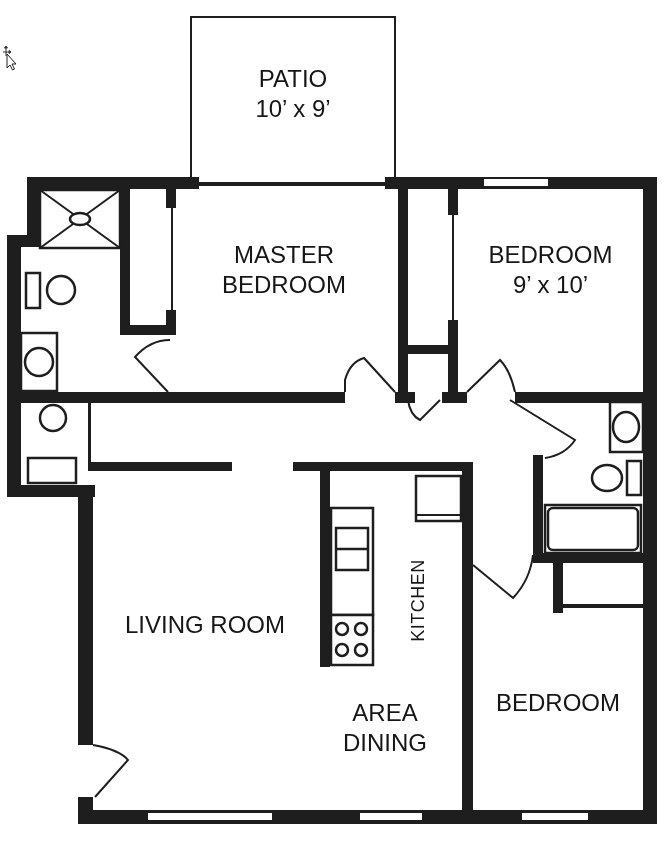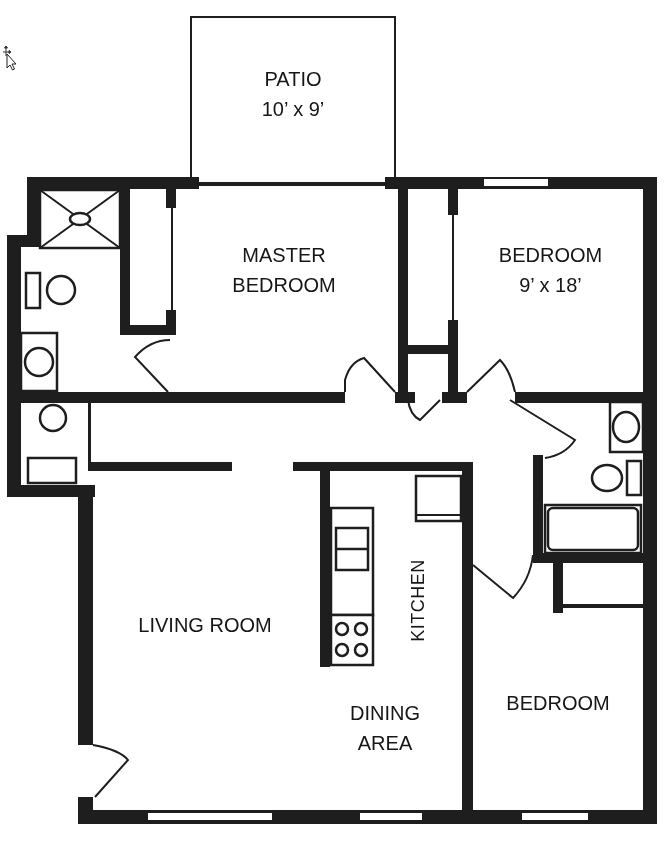--- a/index.html
+++ b/index.html
@@ -2,21 +2,21 @@
 <html><head>
 <meta charset="utf-8">
 <style>
   html, body { margin: 0; padding: 0; background: #ffffff; }
   body { width: 670px; height: 844px; position: relative; overflow: hidden; font-family: "Liberation Sans", sans-serif; }
   #plan { position: absolute; left: 0; top: 0; width: 670px; height: 844px; }
   .wall { fill: #1e1e1e; }
   .thin { fill: none; stroke: #1e1e1e; stroke-width: 2; }
   .fix { fill: #fff; stroke: #1e1e1e; stroke-width: 2.5; }
   .win { fill: #fff; }
-  .lbl { position: absolute; text-align: center; color: #161616; font-size: 20px; line-height: 30px; font-family: "Liberation Sans", sans-serif; }
+  .lbl { position: absolute; text-align: center; color: #161616; font-size: 24px; line-height: 30px; font-family: "Liberation Sans", sans-serif; }
   .lbl span { display: block; }
   #kitchen-label { position: absolute; left: 368px; top: 590px; transform: rotate(-90deg); transform-origin: center; font-size: 18px; width: 100px; text-align: center; color: #161616; letter-spacing: 0.5px; }
   #cursor { position: absolute; left: 2px; top: 46px; width: 16px; height: 26px; }
 </style>
 </head>
 <body>
 
 <svg id="plan" viewBox="0 0 670 844" xmlns="http://www.w3.org/2000/svg">
 
   <g>
@@ -133,32 +133,32 @@
   <span>10’ x 9’</span>
 </div>
 
 <div class="lbl" style="left:184px; top:240px; width:200px;">
   <span>MASTER</span>
   <span>BEDROOM</span>
 </div>
 
 <div class="lbl" style="left:458px; top:240px; width:185px;">
   <span>BEDROOM</span>
-  <span>9’ x 18’</span>
+  <span>9’ x 10’</span>
 </div>
 
 <div class="lbl" style="left:110px; top:610px; width:190px;">
   <span>LIVING ROOM</span>
 </div>
 
 <div id="kitchen-label">KITCHEN</div>
 
 <div class="lbl" style="left:310px; top:698px; width:150px;">
+  <span>AREA</span>
   <span>DINING</span>
-  <span>AREA</span>
 </div>
 
 <div class="lbl" style="left:473px; top:688px; width:170px;">
   <span>BEDROOM</span>
 </div>
 
 <svg id="cursor" viewBox="0 0 16 26" xmlns="http://www.w3.org/2000/svg">
   <path d="M4 2 L4 10 M1 6 L8 6 M4 0 L2.5 2 L5.5 2 Z M9 6 L7 4.5 L7 7.5 Z" stroke="#333" stroke-width="1" fill="#333"></path>
   <path d="M5 8 L5 22 L8 19 L10.5 24 L12.5 23 L10 18 L14 18 Z" fill="#fff" stroke="#222" stroke-width="1"></path>
 </svg>

